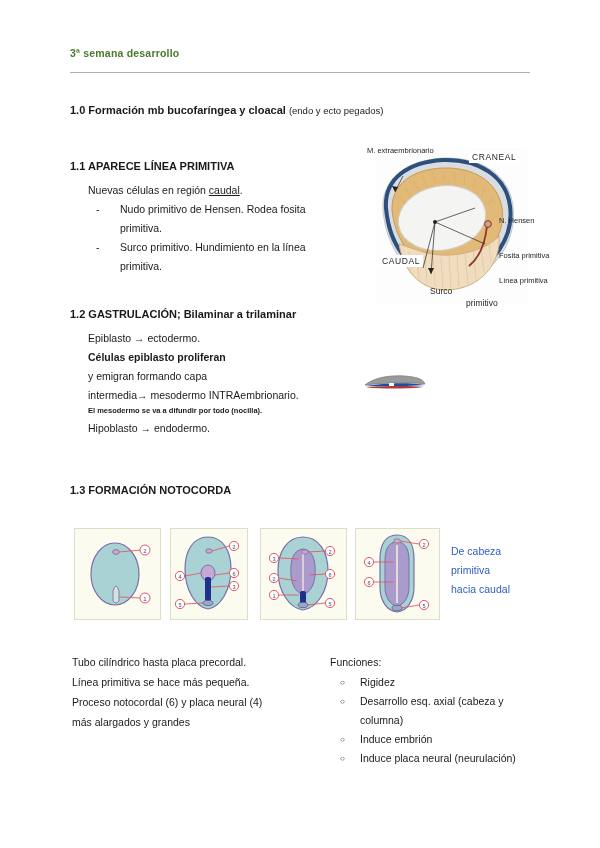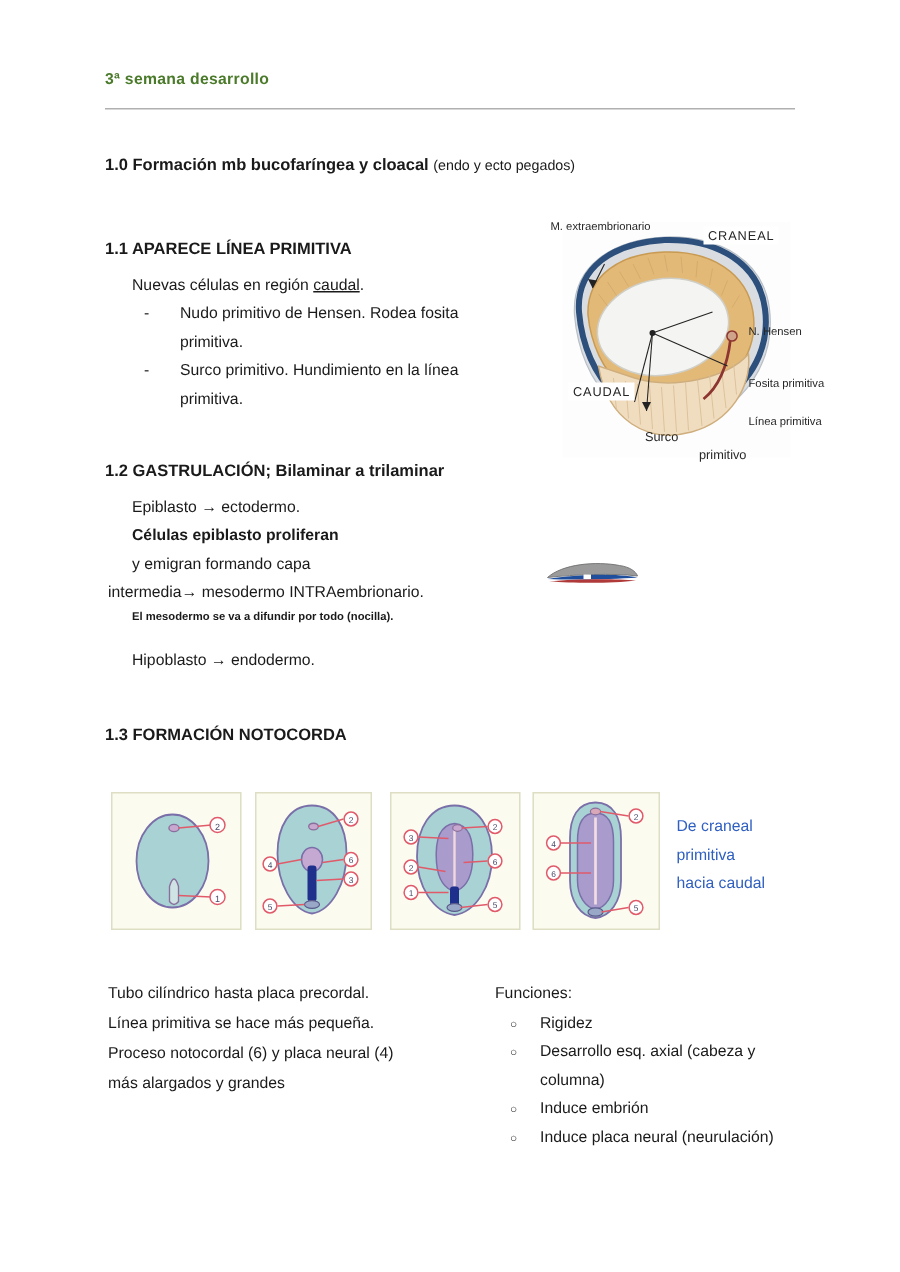--- a/index.html
+++ b/index.html
@@ -181,23 +181,23 @@
     <span class="dash-item">
       <span>primitiva.</span>
     </span>
   </div>
 
   <div class="blk h-num" style="left:70px; top:308px;">1.2 GASTRULACIÓN; Bilaminar a trilaminar</div>
 
   <div class="blk body-line" style="left:88px; top:329px;">Epiblasto → ectodermo.</div>
   <div class="blk body-line" style="left:88px; top:348px;font-weight:bold;">Células epiblasto proliferan</div>
   <div class="blk body-line" style="left:88px; top:367px;">y emigran formando capa</div>
-  <div class="blk body-line" style="left:72px; top:386px;">intermedia→ mesodermo INTRAembrionario.</div>
+  <div class="blk body-line" style="left:88px; top:386px;">intermedia→ mesodermo INTRAembrionario.</div>
   <div class="blk tiny-line" style="left:88px; top:404px;">El mesodermo se va a difundir por todo (nocilla).</div>
-  <div class="blk body-line" style="left:88px; top:419px;margin-top:12px;">Hipoblasto → endodermo.</div>
+  <div class="blk body-line" style="left:88px; top:419px;">Hipoblasto → endodermo.</div>
 
   <div class="embryo-fig">
     <svg width="152" height="157" viewBox="0 0 152 157">
       <defs>
         <clipPath id="discClip">
           <ellipse cx="66" cy="78" rx="52" ry="40" transform="rotate(-12 66 78)"></ellipse>
         </clipPath>
       </defs>
 
       <path d="M8 62 C6 30 32 12 68 10 C106 9 134 26 138 58 C142 92 122 126 84 134 C44 142 12 110 8 62 Z" fill="#d9dde2" stroke="#b8bfc6" stroke-width="0.8"></path>
@@ -366,21 +366,21 @@
       <text x="68" y="17.6" font-size="5.6" text-anchor="middle" fill="#4a4a6a" font-family="Liberation Sans, sans-serif">2</text>
       <circle cx="13" cy="33" r="4.6" fill="#fff" stroke="#e05a6a" stroke-width="1"></circle>
       <text x="13" y="35.6" font-size="5.6" text-anchor="middle" fill="#4a4a6a" font-family="Liberation Sans, sans-serif">4</text>
       <circle cx="13" cy="53" r="4.6" fill="#fff" stroke="#e05a6a" stroke-width="1"></circle>
       <text x="13" y="55.6" font-size="5.6" text-anchor="middle" fill="#4a4a6a" font-family="Liberation Sans, sans-serif">6</text>
       <circle cx="68" cy="76" r="4.6" fill="#fff" stroke="#e05a6a" stroke-width="1"></circle>
       <text x="68" y="78.6" font-size="5.6" text-anchor="middle" fill="#4a4a6a" font-family="Liberation Sans, sans-serif">5</text>
     </svg>
   </div>
 
-  <div class="blue-note" style="left:451px; top:542px;">De craneal</div>
+  <div class="blue-note" style="left:451px; top:542px;">De cabeza</div>
   <div class="blue-note" style="left:451px; top:561px;">primitiva</div>
   <div class="blue-note" style="left:451px; top:580px;">hacia caudal</div>
 
   <div class="blk body-line" style="left:72px; top:653px;">Tubo cilíndrico hasta placa precordal.</div>
   <div class="blk body-line" style="left:72px; top:673px;">Línea primitiva se hace más pequeña.</div>
   <div class="blk body-line" style="left:72px; top:693px;">Proceso notocordal (6) y placa neural (4)</div>
   <div class="blk body-line" style="left:72px; top:713px;"> más alargados y grandes</div>
 
   <div class="blk body-line" style="left:330px; top:653px;">Funciones:</div>
 

